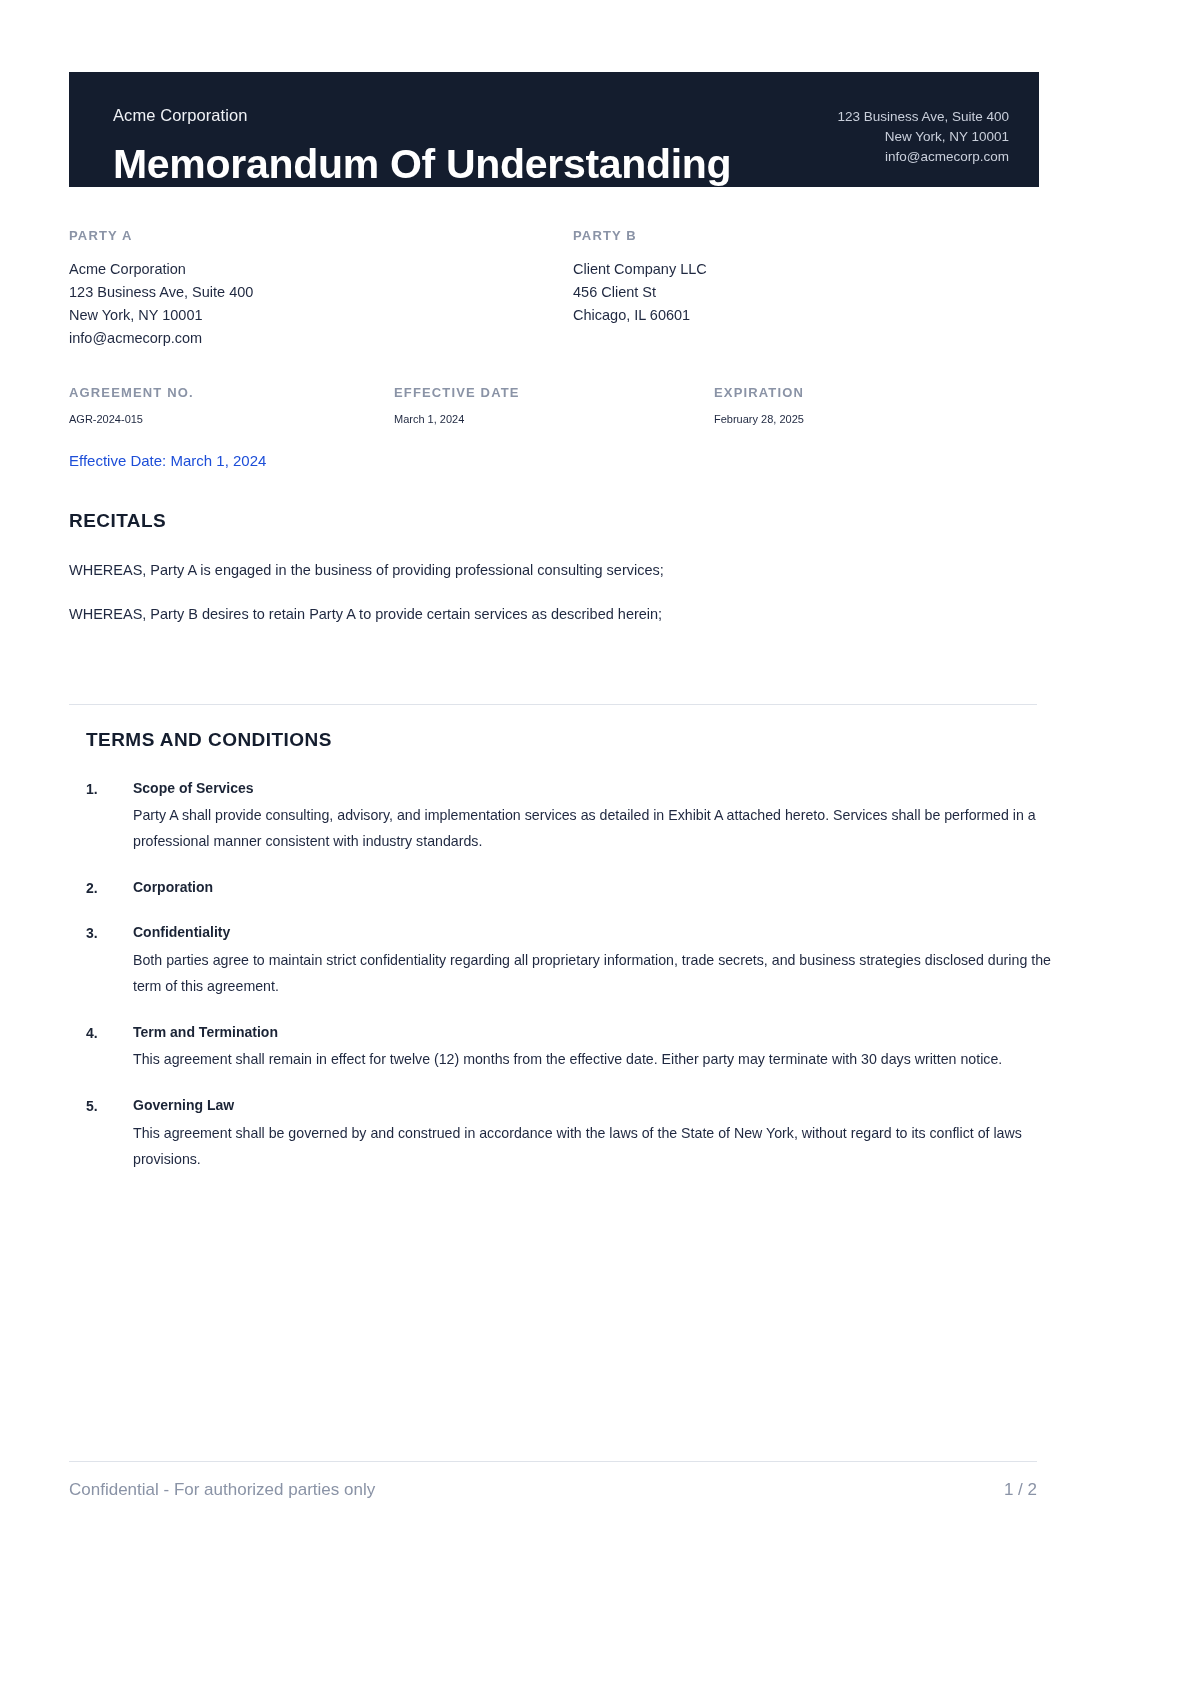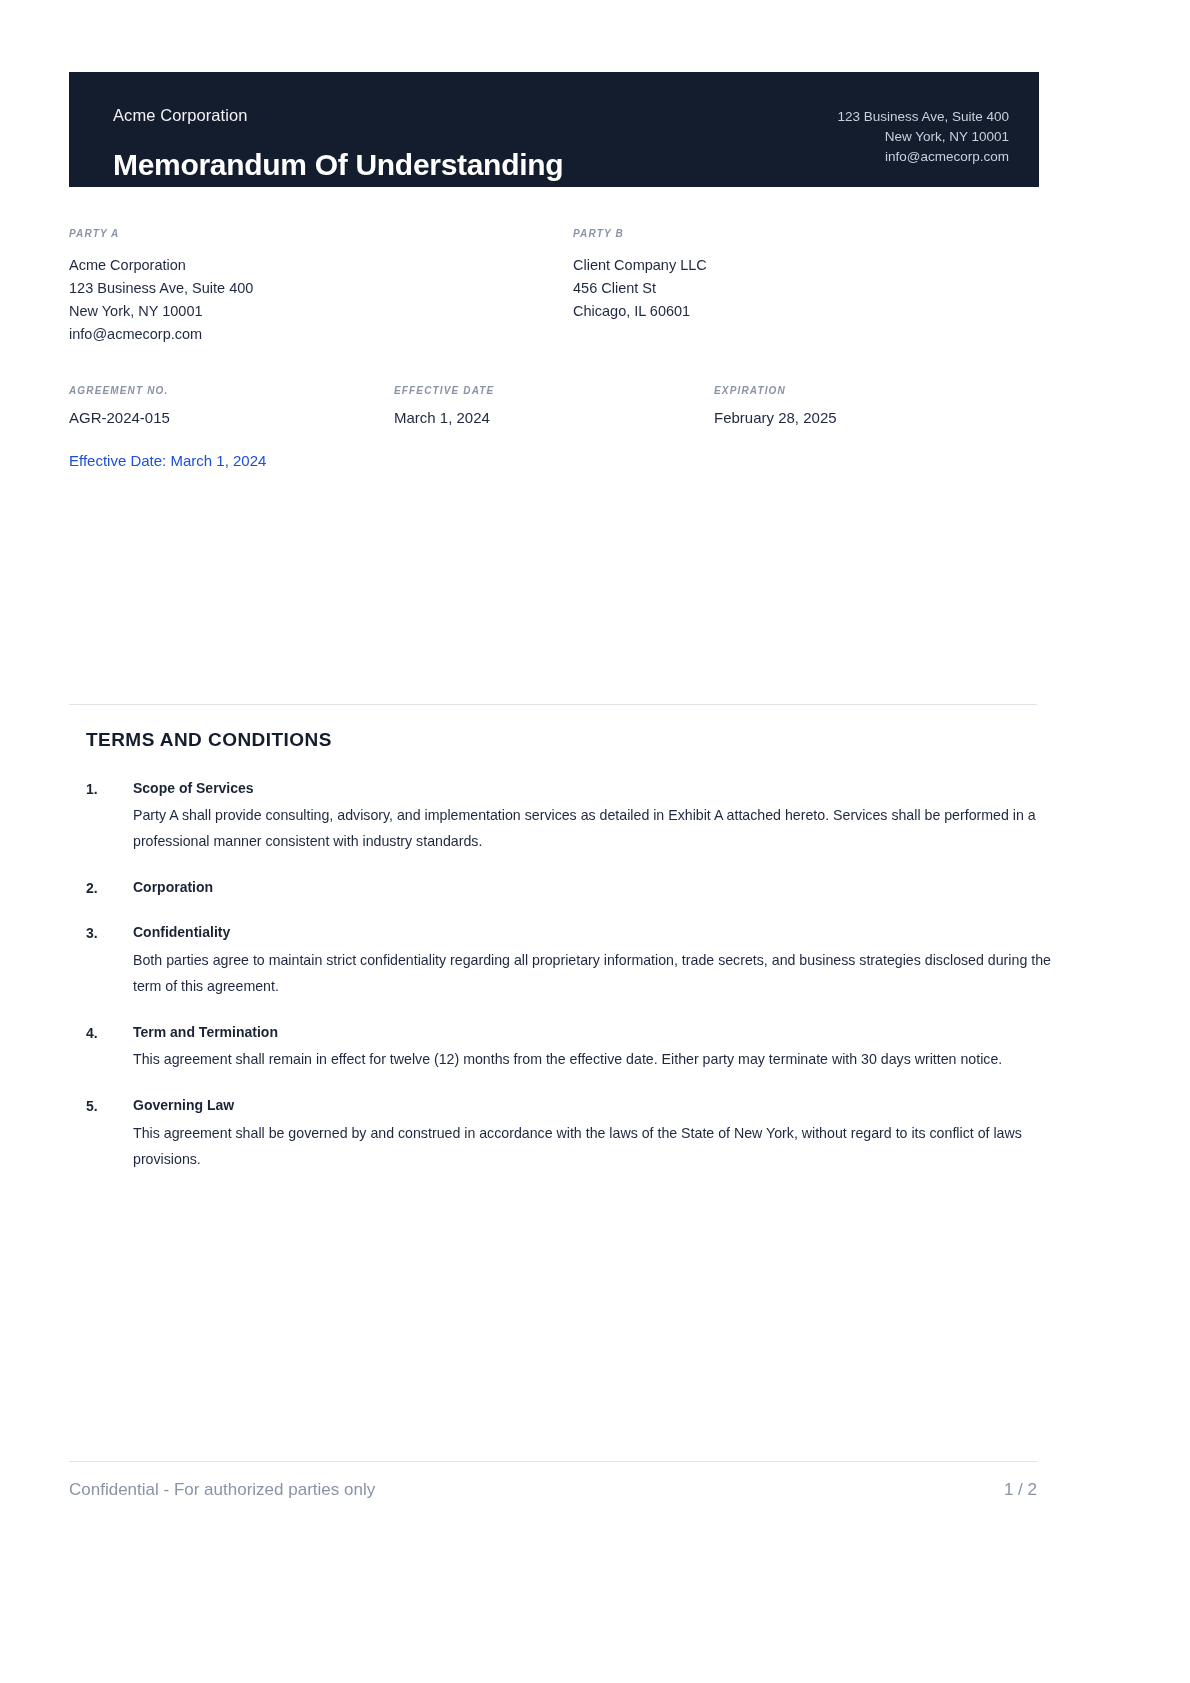--- a/index.html
+++ b/index.html
@@ -41,25 +41,25 @@
   }
   .header-left { padding-top: 2px; }
   .company-name {
     font-size: 16.5px;
     font-weight: 400;
     color: #f0f2f6;
     letter-spacing: 0.1px;
     line-height: 1.2;
   }
   .doc-title {
-    font-size: 30px;
+    font-size: 41px;
     font-weight: 700;
     color: #ffffff;
     letter-spacing: -0.3px;
-    margin-top: 22px;
+    margin-top: 16px;
     line-height: 1.12;
     white-space: nowrap;
   }
   .header-right {
     text-align: right;
     font-size: 13.5px;
     line-height: 1.47;
     color: #c9cfdb;
     padding-top: 3px;
   }
@@ -68,27 +68,26 @@
   .parties {
     position: absolute;
     left: 0;
     top: 228px;
     width: 970px;
     display: flex;
   }
   .party-col { width: 50%; }
   .party-b-wrap { position: absolute; left: 504px; top: 0; width: 460px; }
   .micro-label {
-    font-size: 10px;
+    font-size: 13px;
     font-weight: 700;
     letter-spacing: 1.15px;
     color: #8a93a6;
     text-transform: uppercase;
     line-height: 1.2;
-    font-style: italic;
   }
   .party-lines {
     margin-top: 14px;
     font-size: 14.5px;
     line-height: 1.59;
     color: #1f2840;
   }
 
   
   .meta-row {
@@ -96,21 +95,21 @@
     left: 0;
     top: 385px;
     width: 970px;
   }
   .meta-item { position: absolute; top: 0; }
   .meta-item.m0 { left: 0; }
   .meta-item.m1 { left: 325px; }
   .meta-item.m2 { left: 645px; }
   .meta-value {
     margin-top: 11px;
-    font-size: 15px;
+    font-size: 11px;
     color: #1f2840;
     line-height: 1.3;
   }
 
   
   .effective-note {
     position: absolute;
     left: 0;
     top: 451px;
     font-size: 15px;
@@ -254,20 +253,25 @@
         <div class="meta-value">March 1, 2024</div>
       </div>
       <div class="meta-item m2">
         <div class="micro-label">EXPIRATION</div>
         <div class="meta-value">February 28, 2025</div>
       </div>
     </div>
 
     <div class="effective-note">Effective Date: March 1, 2024</div>
 
+    <div class="section-recitals">
+      <div class="section-heading">RECITALS</div>
+      <div class="recital-p">WHEREAS, Party A is engaged in the business of providing professional consulting services;</div>
+      <div class="recital-p">WHEREAS, Party B desires to retain Party A to provide certain services as described herein;</div>
+    </div>
 
     <div class="divider"></div>
 
     <div class="section-terms">
       <div class="section-heading">TERMS AND CONDITIONS</div>
       <div class="clause-list">
         <div class="clause">
           <div class="clause-num">1.</div>
           <div class="clause-body">
             <div class="clause-title">Scope of Services</div>

